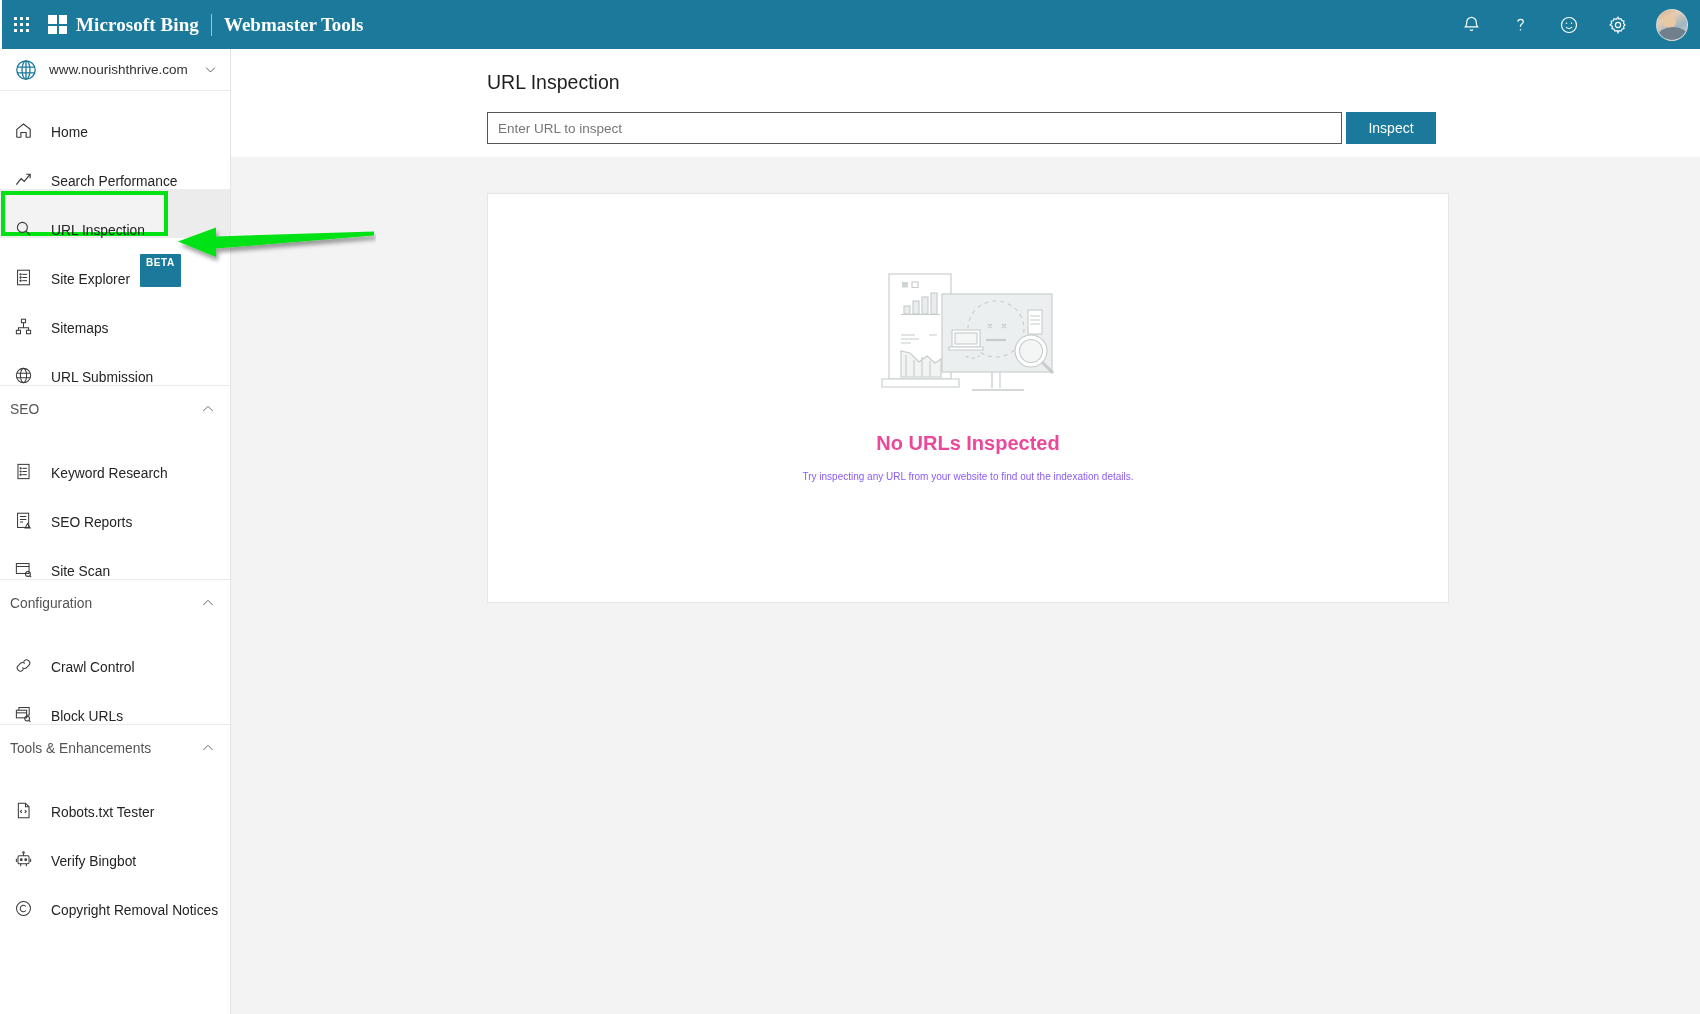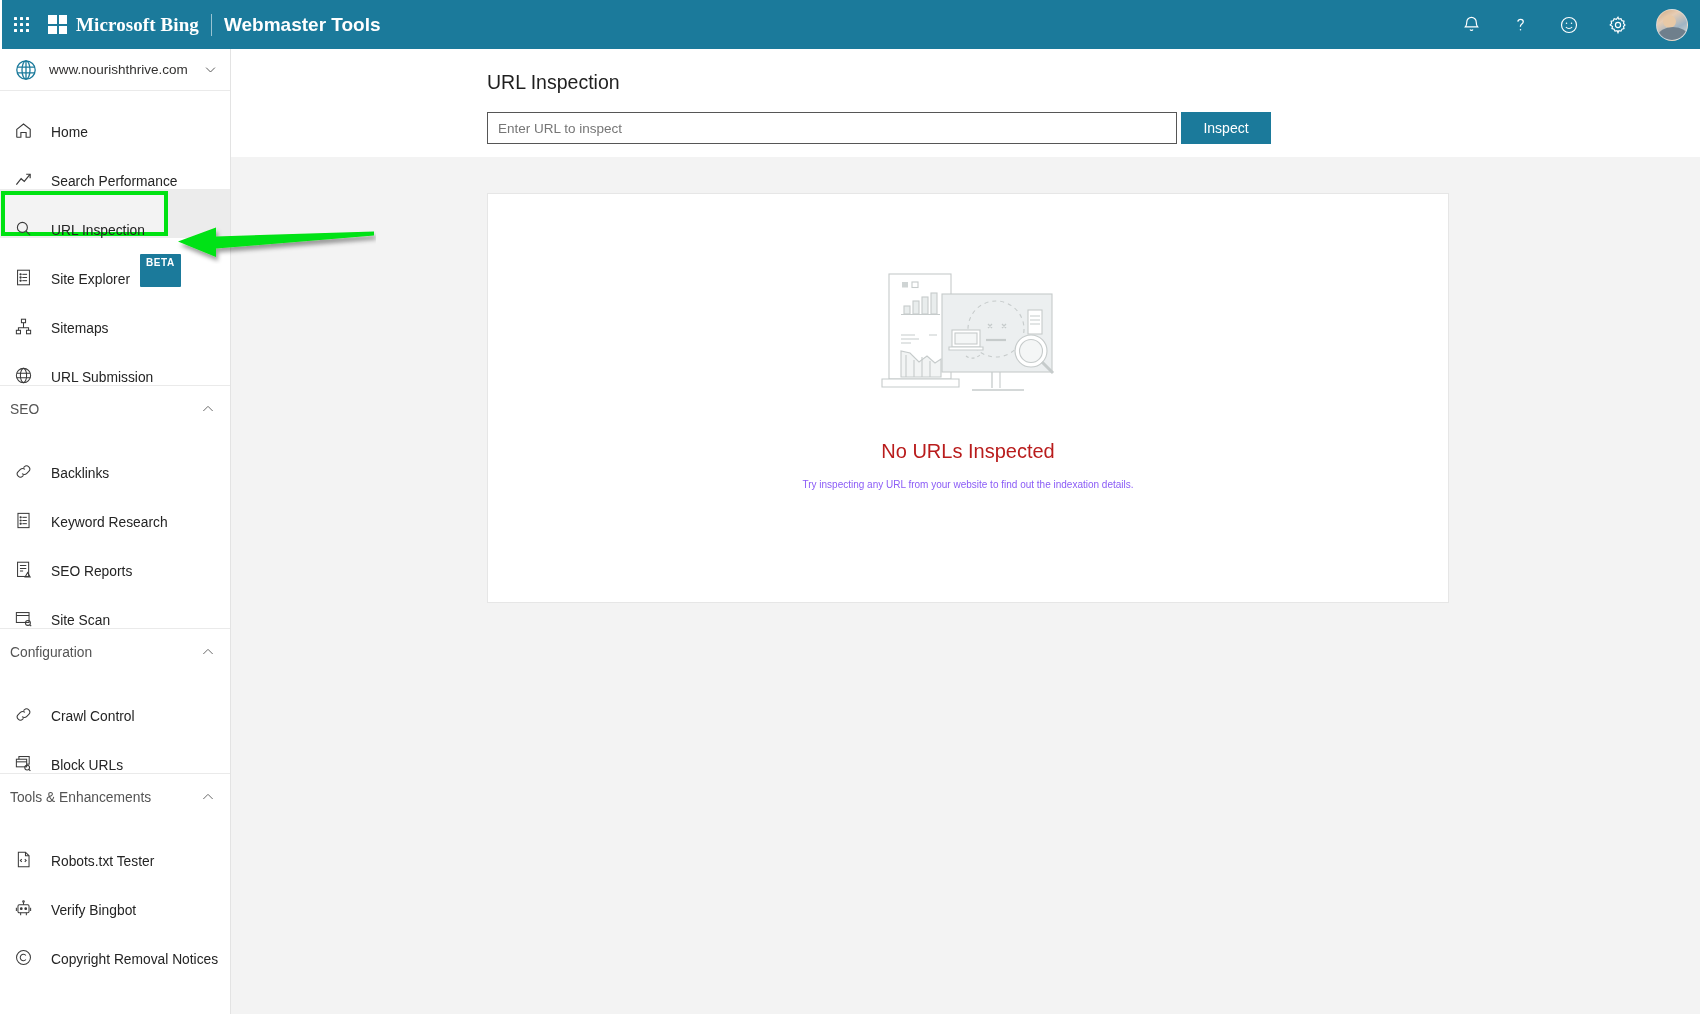--- a/index.html
+++ b/index.html
@@ -31,21 +31,21 @@
   .brand-text {
     color: #ffffff; font-family: "Liberation Serif", serif;
     font-size: 19px; font-weight: 700; letter-spacing: 0.1px;
     white-space: nowrap;
   }
   .brand-divider {
     width: 1px; height: 22px; background: rgba(255,255,255,0.55);
     margin: 0 12px;
   }
   .brand-sub {
-    color: #ffffff; font-family: Liberation Sans, sans-serif;
+    color: #ffffff; font-family: Liberation Serif, serif;
     font-size: 19px; font-weight: 700; white-space: nowrap;
   }
   .topbar-right {
     margin-left: auto; display: flex; align-items: center; gap: 27px;
     padding-right: 14px;
   }
   .tb-icon {
     width: 22px; height: 22px; display: flex; align-items: center; justify-content: center;
     cursor: pointer; color: #ffffff;
   }
@@ -127,41 +127,41 @@
     position: absolute; top: 49px; left: 231px;
     width: 1469px; height: 965px; background: #f3f3f3;
   }
   .main-head {
     background: #ffffff; height: 108px; width: 100%;
     padding: 22px 0 0 256px;
   }
   .page-title { font-size: 19.5px; color: #1f1f1f; font-weight: 400; }
   .search-row { display: flex; align-items: center; margin-top: 18px; }
   .url-input {
-    width: 690px; height: 32px;
+    width: 855px; height: 32px;
     border: 1px solid #565656; background: #ffffff;
     font-family: "Liberation Sans", sans-serif; font-size: 13.5px;
     padding: 0 10px; color: #1f1f1f; outline: none;
   }
   .url-input::placeholder { color: #767676; }
   .inspect-btn {
     margin-left: 4px; width: 90px; height: 32px;
     background: #1b7a9b; color: #ffffff; border: none;
     font-family: "Liberation Sans", sans-serif; font-size: 14px;
     cursor: pointer;
   }
 
   .empty-card {
     margin: 36px 0 0 256px;
     width: 962px; height: 410px;
     background: #ffffff; border: 1px solid #e6e6e6;
     display: flex; flex-direction: column; align-items: center;
     padding-top: 58px;
   }
-  .empty-title { font-size: 20px; color: #b91c1c; margin-top: 34px; font-weight: 400; }
+  .empty-title { font-size: 20px; color: #ec4899; margin-top: 26px; font-weight: 700; }
   .empty-sub { font-size: 10px; color: #8b5cf6; margin-top: 16px; }
 </style>
 </head>
 <body>
 
 <div class="topbar">
   <div class="waffle">
     <i></i>
       <i></i>
       <i></i>
@@ -300,29 +300,20 @@
     <span class="lbl">URL Submission</span>
   </div>
 
   <div class="nav-group-head">
     <span class="gt">SEO</span>
     <span class="gchev">
       <svg width="16" height="16" viewBox="0 0 24 24" fill="none" stroke="currentColor" stroke-width="1.5">
           <path d="M5 15l7-7 7 7"></path>
         </svg>
     </span>
-  </div>
-  <div class="nav-item">
-    <span class="ic">
-      <svg width="19" height="19" viewBox="0 0 24 24" fill="none" stroke="currentColor" stroke-width="1.3">
-        <path d="M10.2 14.6a4 4 0 0 0 5.7 0l2.8-2.8a4 4 0 0 0-5.7-5.7l-1 1"></path>
-        <path d="M13.8 9.4a4 4 0 0 0-5.7 0l-2.8 2.8a4 4 0 0 0 5.7 5.7l1-1"></path>
-      </svg>
-    </span>
-    <span class="lbl">Backlinks</span>
   </div>
   <div class="nav-item">
     <span class="ic">
       <svg width="19" height="19" viewBox="0 0 24 24" fill="none" stroke="currentColor" stroke-width="1.3">
         <rect x="5" y="3" width="14" height="18"></rect>
         <circle cx="8.4" cy="8" r="0.75" fill="currentColor"></circle>
           <path d="M10.6 8h5.6"></path>
         <circle cx="8.4" cy="12" r="0.75" fill="currentColor"></circle>
           <path d="M10.6 12h5.6"></path>
         <circle cx="8.4" cy="16" r="0.75" fill="currentColor"></circle>

